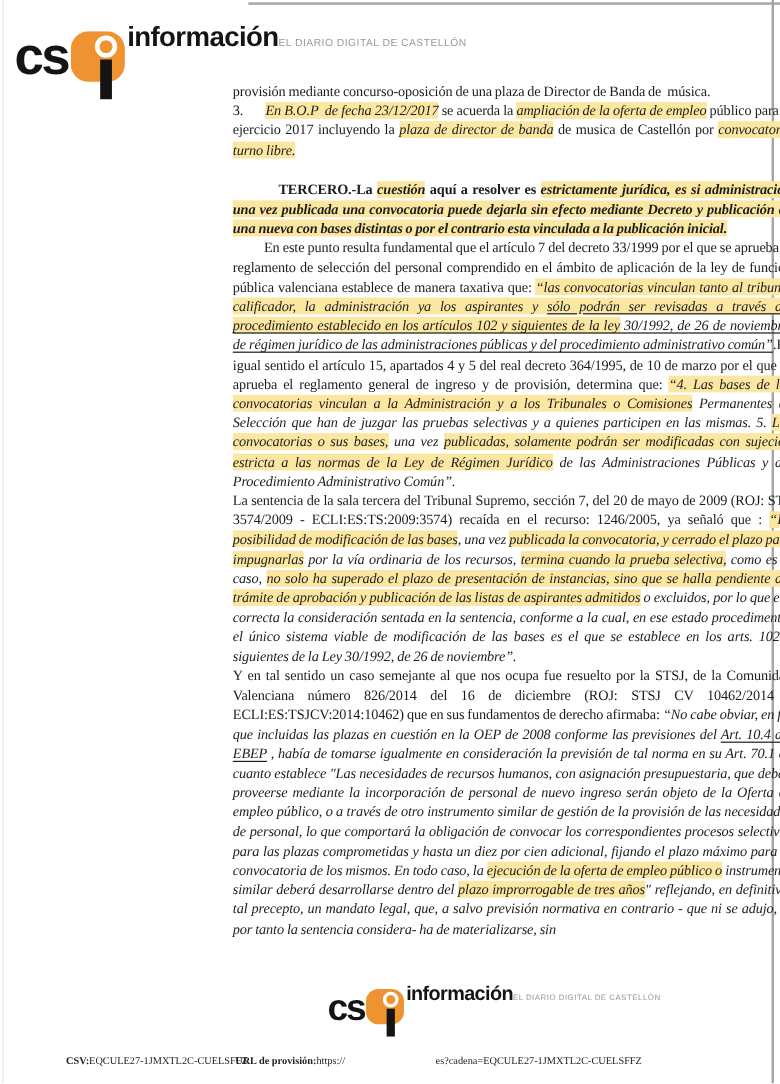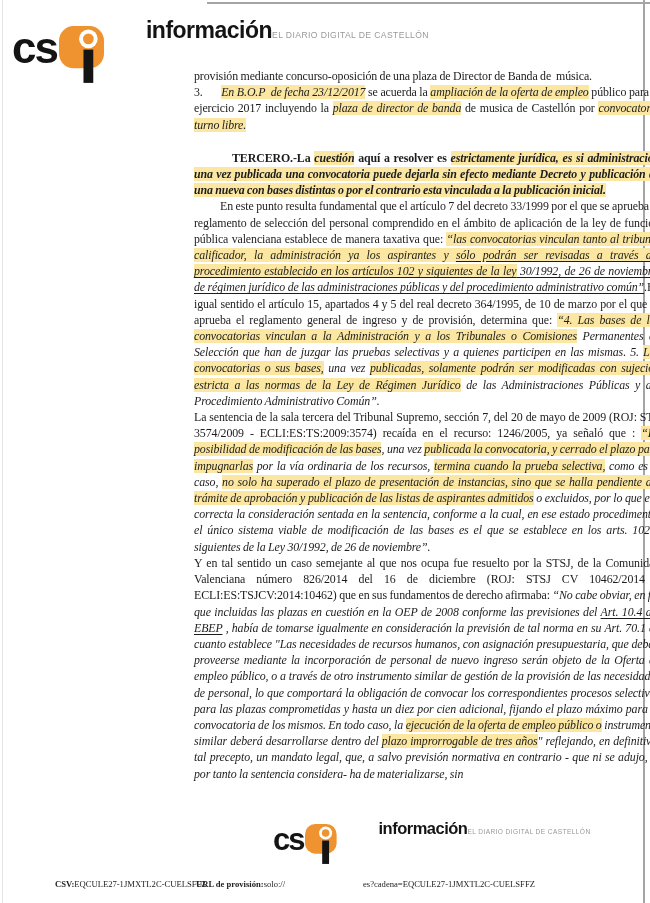--- a/index.html
+++ b/index.html
@@ -18,21 +18,21 @@
   
   .edge{position:absolute;background:var(--border);}
   .edge-top{left:207px;top:2px;width:443px;height:2px;}
   .edge-right{left:643px;top:0;width:2px;height:903px;}
   .edge-left{left:2px;top:0;width:1px;height:903px;background:#e4e4e4;}
 
   
   .logo{position:absolute;display:flex;flex-direction:row;align-items:flex-start;}
   .logo-row{display:flex;align-items:flex-start;}
   .logo-cs{font-family:"Liberation Sans",sans-serif;font-weight:800;color:#141414;letter-spacing:-2px;}
-  .logo-name{font-family:"Liberation Sans",sans-serif;font-weight:800;color:#141414;letter-spacing:-0.5px;margin-left:40px;}
+  .logo-name{font-family:"Liberation Sans",sans-serif;font-weight:800;color:#141414;letter-spacing:-0.5px;}
   .logo-rule{background:var(--rule);}
   .logo-tagline{font-family:"Liberation Sans",sans-serif;color:var(--tagline);letter-spacing:0.4px;white-space:nowrap;}
 
   .logo-lg{left:12px;top:24px;width:132px;}
   .logo-lg .logo-cs{font-size:44px;line-height:48px;}
   .logo-lg .logo-i{width:47px;height:57px;margin-left:2px;margin-top:2px;}
   .logo-lg .logo-name{font-size:23px;line-height:24px;margin-top:-6px;}
   .logo-lg .logo-rule{width:128px;height:3px;margin-top:6px;}
   .logo-lg .logo-tagline{font-size:8.6px;margin-top:6px;}
 
@@ -107,17 +107,17 @@
     </div>
     <div class="logo-name">información</div>
 
     <div class="logo-tagline">EL DIARIO DIGITAL DE CASTELLÓN</div>
   </div>
 
   <div class="fline f-csv">
     <span class="f-label">CSV:</span><span class="f-val">EQCULE27-1JMXTL2C-CUELSFFZ</span>
   </div>
   <div class="fline f-url">
-    <span class="f-label">URL de provisión:</span><span class="f-val">solo://</span>
+    <span class="f-label">URL de provisión:</span><span class="f-val">https://</span>
   </div>
   <div class="fline f-suffix">es?cadena=EQCULE27-1JMXTL2C-CUELSFFZ</div>
 
 </div>
 
 </body></html>

